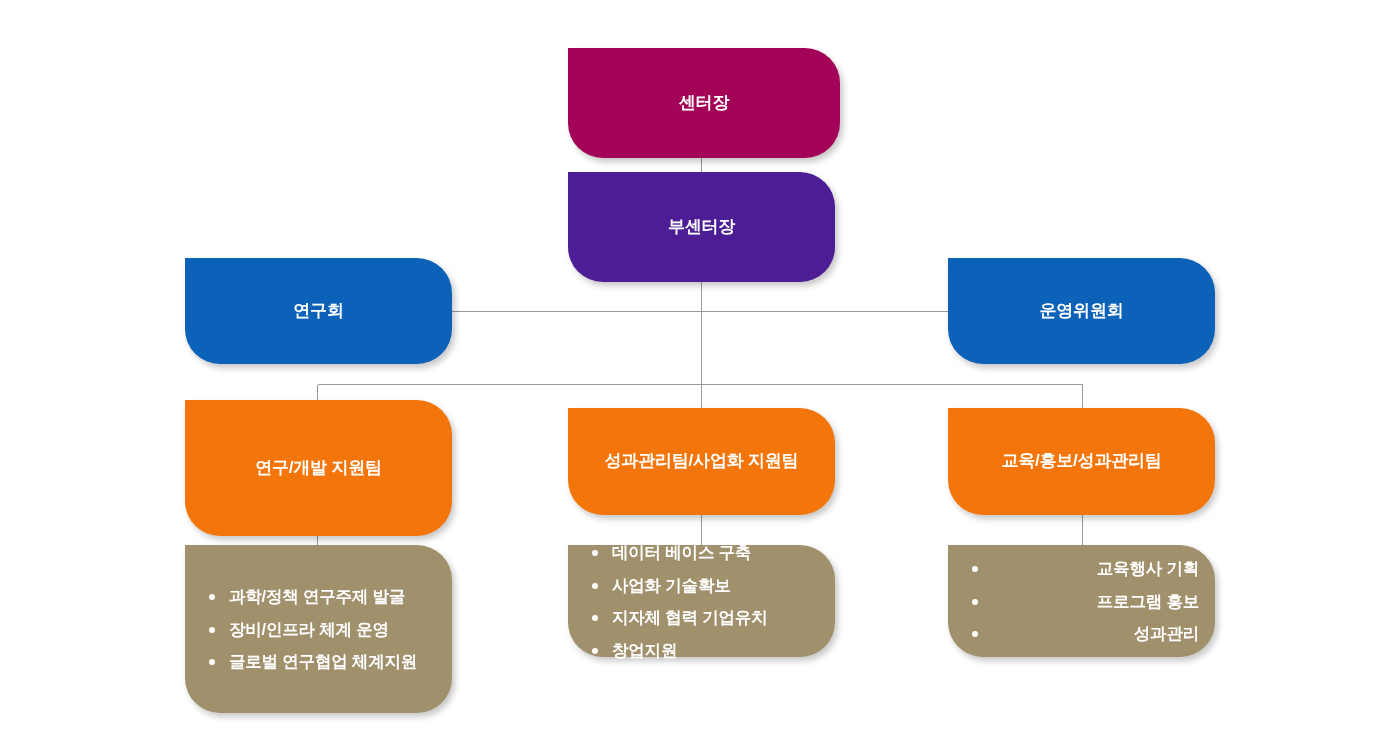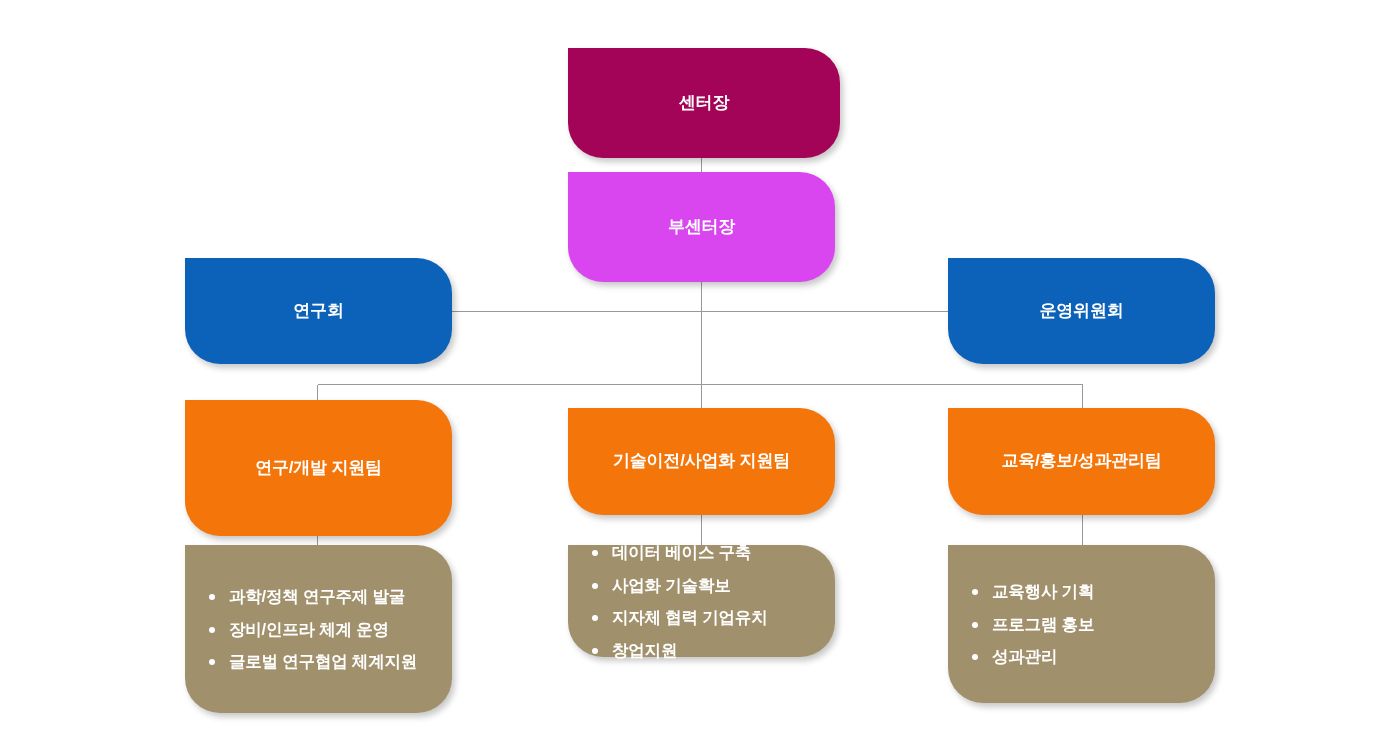--- a/index.html
+++ b/index.html
@@ -101,21 +101,21 @@
   
   #node-center-director   { left: 568px; top: 48px;  width: 272px; height: 110px; }
   #node-deputy-director   { left: 568px; top: 172px; width: 267px; height: 110px; }
   #node-research-council  { left: 185px; top: 258px; width: 267px; height: 106px; }
   #node-steering-committee{ left: 948px; top: 258px; width: 267px; height: 106px; }
   #node-team-rnd          { left: 185px; top: 400px; width: 267px; height: 136px; }
   #node-team-transfer     { left: 568px; top: 408px; width: 267px; height: 107px; }
   #node-team-education    { left: 948px; top: 408px; width: 267px; height: 107px; }
   #node-duties-rnd        { left: 185px; top: 545px; width: 267px; height: 168px; }
   #node-duties-transfer   { left: 568px; top: 545px; width: 267px; height: 112px; }
-  #node-duties-education  { left: 948px; top: 545px; width: 267px; height: 158px; }
+  #node-duties-education  { left: 948px; top: 545px; width: 267px; height: 112px; text-align: right; }
 </style>
 </head>
 <body style="background: rgb(255, 255, 255);">
 
 <div id="chart-root">
 
   <svg id="connector-layer" width="1400" height="750" viewBox="0 0 1400 750">
     <g stroke="#999999" stroke-width="1.4" fill="none" shape-rendering="crispEdges">
 
       <line x1="701.5" y1="158" x2="701.5" y2="172"></line>
@@ -133,38 +133,38 @@
       <line x1="317.5" y1="515" x2="317.5" y2="545"></line>
       <line x1="701.5" y1="515" x2="701.5" y2="545"></line>
       <line x1="1082.5" y1="515" x2="1082.5" y2="545"></line>
     </g>
   </svg>
 
   <div class="node tier-exec" id="node-center-director" style="background: rgb(163, 4, 87);">
     <span class="node-label">센터장</span>
   </div>
 
-  <div class="node tier-exec" id="node-deputy-director" style="background: #d946ef;">
+  <div class="node tier-exec" id="node-deputy-director" style="background: #4c1d95;">
     <span class="node-label">부센터장</span>
   </div>
 
   <div class="node tier-board" id="node-research-council" style="background: rgb(11, 98, 184);">
     <span class="node-label">연구회</span>
   </div>
 
   <div class="node tier-board" id="node-steering-committee" style="background: rgb(11, 98, 184);">
     <span class="node-label">운영위원회</span>
   </div>
 
   <div class="node tier-team" id="node-team-rnd" style="background: rgb(244, 118, 11);">
     <span class="node-label">연구/개발 지원팀</span>
   </div>
 
   <div class="node tier-team" id="node-team-transfer" style="background: rgb(244, 118, 11);">
-    <span class="node-label">기술이전/사업화 지원팀</span>
+    <span class="node-label">성과관리팀/사업화 지원팀</span>
   </div>
 
   <div class="node tier-team" id="node-team-education" style="background: rgb(244, 118, 11);">
     <span class="node-label">교육/홍보/성과관리팀</span>
   </div>
 
   <div class="node tier-duties" id="node-duties-rnd" style="background: rgb(160, 144, 108);">
     <ul class="duty-list">
         <li class="duty-item">과학/정책 연구주제 발굴</li>
         <li class="duty-item">장비/인프라 체계 운영</li>

